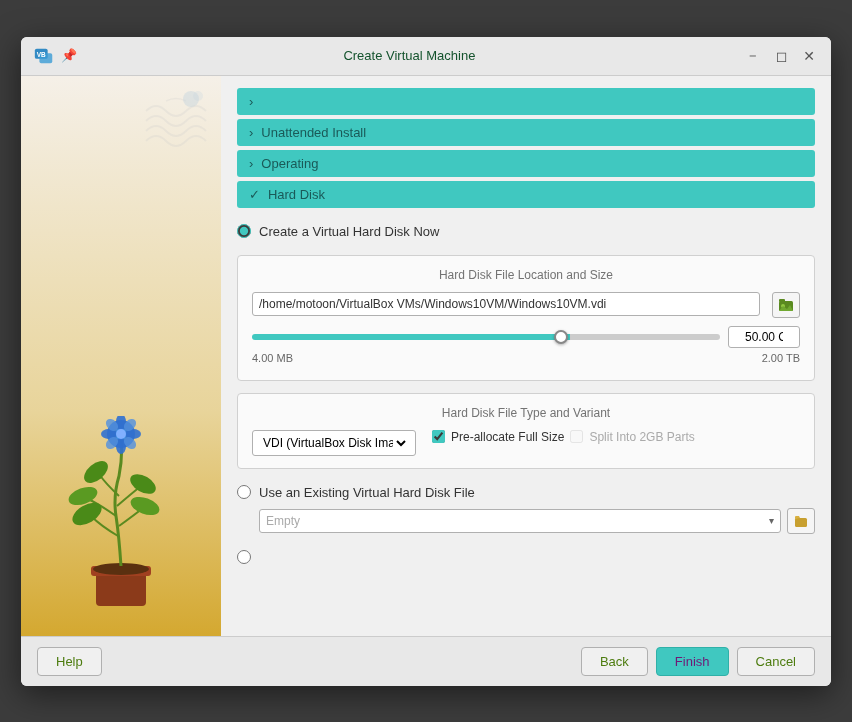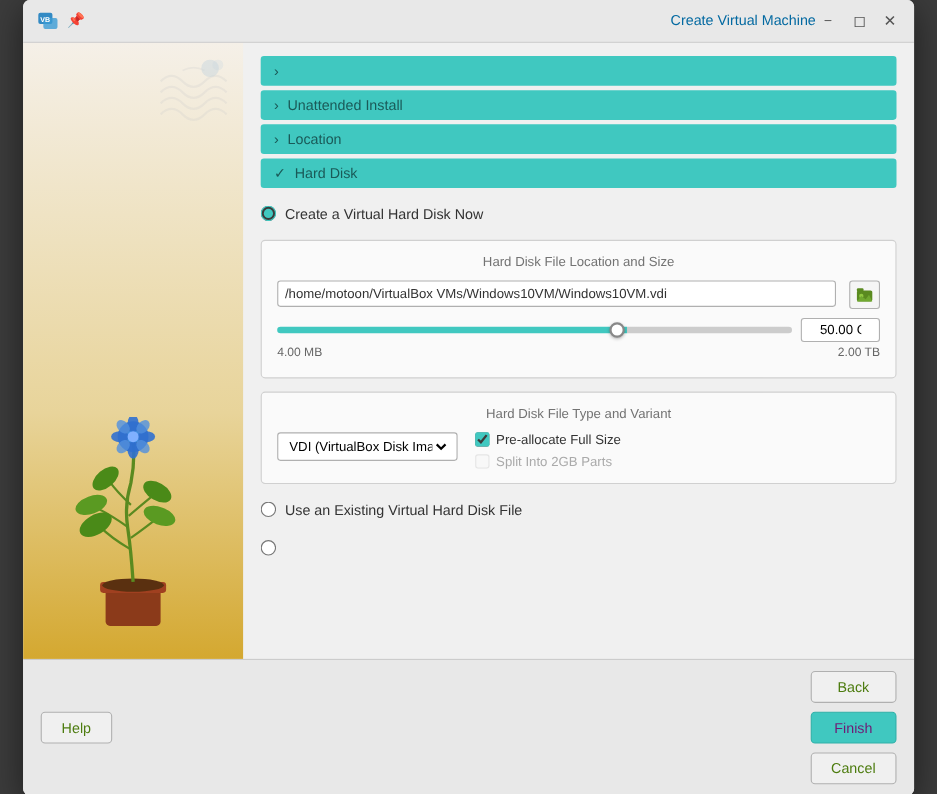--- a/index.html
+++ b/index.html
@@ -35,23 +35,23 @@
       display: flex;
       align-items: center;
       gap: 6px;
     }
     .titlebar-logo {
       width: 22px;
       height: 22px;
     }
     .titlebar-title {
       flex: 1;
-      text-align: right;
+      text-align: center;
       font-size: 13px;
-      color: #0369a1;
+      color: #14532d;
       font-weight: 500;
     }
     .titlebar-controls {
       display: flex;
       gap: 8px;
     }
     .titlebar-btn {
       background: none;
       border: none;
       cursor: pointer;
@@ -240,21 +240,21 @@
       border: none;
       background: none;
       font-size: 12px;
       cursor: pointer;
       flex: 1;
       outline: none;
     }
 
     .checkbox-group {
       display: flex;
-      flex-direction: column;
+      flex-direction: row;
       gap: 6px;
     }
     .checkbox-item {
       display: flex;
       align-items: center;
       gap: 6px;
       font-size: 12px;
       color: #333;
     }
     .checkbox-item input[type="checkbox"] {
@@ -311,21 +311,20 @@
     }
     .footer-btn.primary {
       background: #40c8c0;
       border-color: #30b0a8;
       color: #701a75;
       font-weight: 500;
     }
     .footer-right {
       display: flex;
       gap: 8px;
-      flex-direction: column;
     }
 
     
     .deco-waves {
       position: absolute;
       top: 15px;
       right: 5px;
       opacity: 0.25;
     }
   </style>
@@ -409,21 +408,21 @@
       <div class="wizard-steps">
         <div class="wizard-step">
           <span>›</span>
         </div>
         <div class="wizard-step">
           <span>›</span>
           <span>Unattended Install</span>
         </div>
         <div class="wizard-step">
           <span>›</span>
-          <span>Location</span>
+          <span>Operating</span>
         </div>
         <div class="wizard-step active">
           <span>✓</span>
           <span>Hard Disk</span>
         </div>
       </div>
 
       <div class="section-content">
 
         <div class="radio-group">
@@ -479,20 +478,32 @@
               </div>
             </div>
           </div>
         </div>
 
         <div>
           <div class="radio-group">
             <input type="radio" id="radio-existing" name="disk-option" style="">
             <label for="radio-existing">Use an Existing Virtual Hard Disk File</label>
           </div>
+          <div class="existing-disk-row" style="padding-left:22px;">
+            <div class="existing-disk-combo">
+              <span>Empty</span>
+              <span class="combo-arrow">▾</span>
+            </div>
+            <button class="browse-btn">
+              <svg width="14" height="14" viewBox="0 0 14 14">
+                <rect x="1" y="4" width="12" height="9" rx="1.5" fill="#c8a030"></rect>
+                <path d="M1,5 L1,3 Q1,2 2,2 L5,2 L6,4 Z" fill="#d8b040"></path>
+              </svg>
+            </button>
+          </div>
         </div>
 
         <div class="radio-group">
           <input type="radio" id="radio-none" name="disk-option" style="">
         </div>
       </div>
     </div>
   </div>
 
   <div class="footer">

